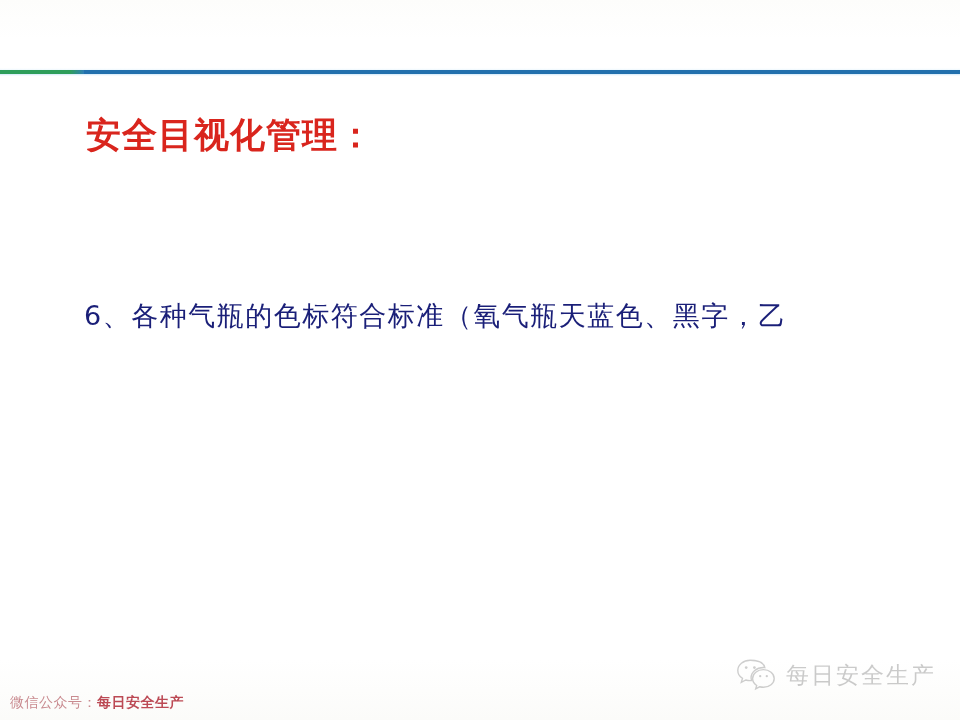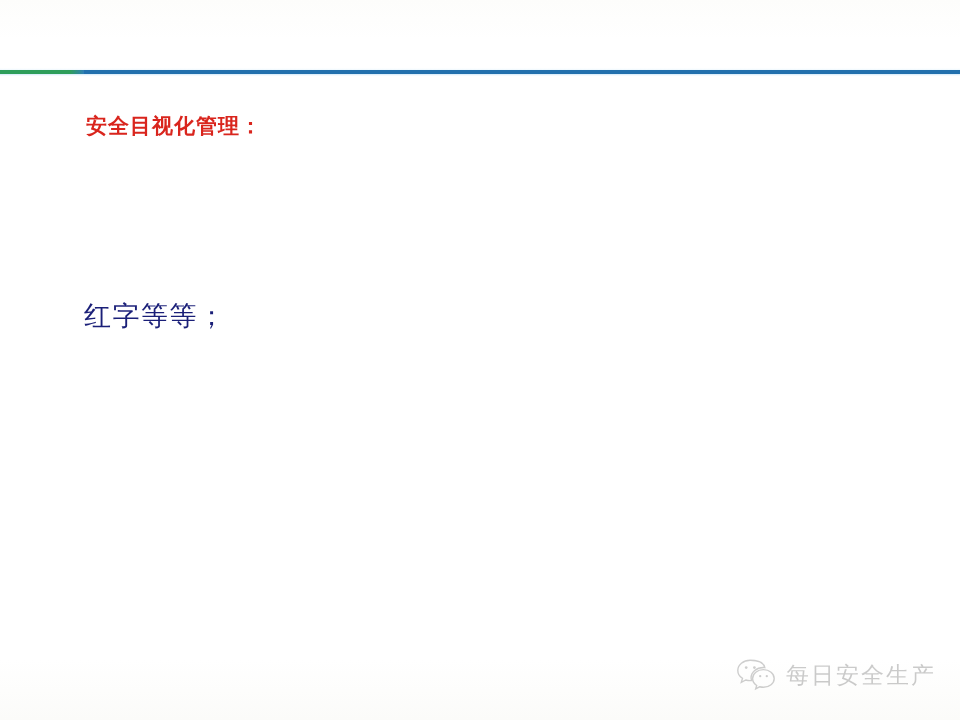--- a/index.html
+++ b/index.html
@@ -80,21 +80,21 @@
     width: 882px;
     height: 4px;
     background: #2270ad;
   }
 
   
   .slide-title {
     position: absolute;
     left: 86px;
     top: 112px;
-    font-size: 21px;
+    font-size: 35px;
     font-weight: bold;
     color: #d9251d;
     letter-spacing: 1px;
     white-space: nowrap;
     font-family: "DejaVu Sans", "Liberation Sans", sans-serif;
   }
 
   
   .body-block {
     position: absolute;
@@ -176,25 +176,28 @@
     <div class="rule-blue"></div>
     <div class="rule-green"></div>
     <div class="rule-green-cap"></div>
   </div>
 
   <div class="slide-title">安全目视化管理：</div>
 
   <div class="body-block">
 
     <div class="bullet gap-after">
-      <span class="line">红字等等；</span>
+      <span class="line">6、各种气瓶的色标符合标准（氧气瓶天蓝色、黑字，乙</span>
     </div>
 
   </div>
 
+  <div class="channel-credit">
+    <span class="credit-label">微信公众号：</span><span class="credit-name">每日安全生产</span>
+  </div>
 
   <div class="watermark">
     <span class="wm-logo">
       <svg width="40" height="34" viewBox="0 0 40 34" xmlns="http://www.w3.org/2000/svg">
         <path d="M14.2 2.2C7.3 2.2 1.8 6.8 1.8 12.4c0 3.2 1.8 6.1 4.7 8L5.3 24.3l4.5-2.3c1.4.4 2.9.6 4.4.6.5 0 1 0 1.4-.1-.3-.9-.5-1.8-.5-2.8 0-5.6 5.5-10.2 12.3-10.2.5 0 .9 0 1.4.1-1-4.4-5.9-7.4-14.6-7.4z" fill="none" stroke="#444444" stroke-width="1.4"></path>
         <circle cx="10.2" cy="9.6" r="1.35" fill="#444444"></circle>
         <circle cx="18.4" cy="9.6" r="1.35" fill="#444444"></circle>
         <path d="M27.4 11.6c-6 0-10.8 4-10.8 8.9 0 2.8 1.6 5.3 4.1 7l-1 3.3 3.9-2c1.2.3 2.5.5 3.8.5 6 0 10.8-4 10.8-8.8s-4.8-8.9-10.8-8.9z" fill="none" stroke="#444444" stroke-width="1.4"></path>
         <circle cx="24.2" cy="18.2" r="1.15" fill="#444444"></circle>
         <circle cx="30.8" cy="18.2" r="1.15" fill="#444444"></circle>

